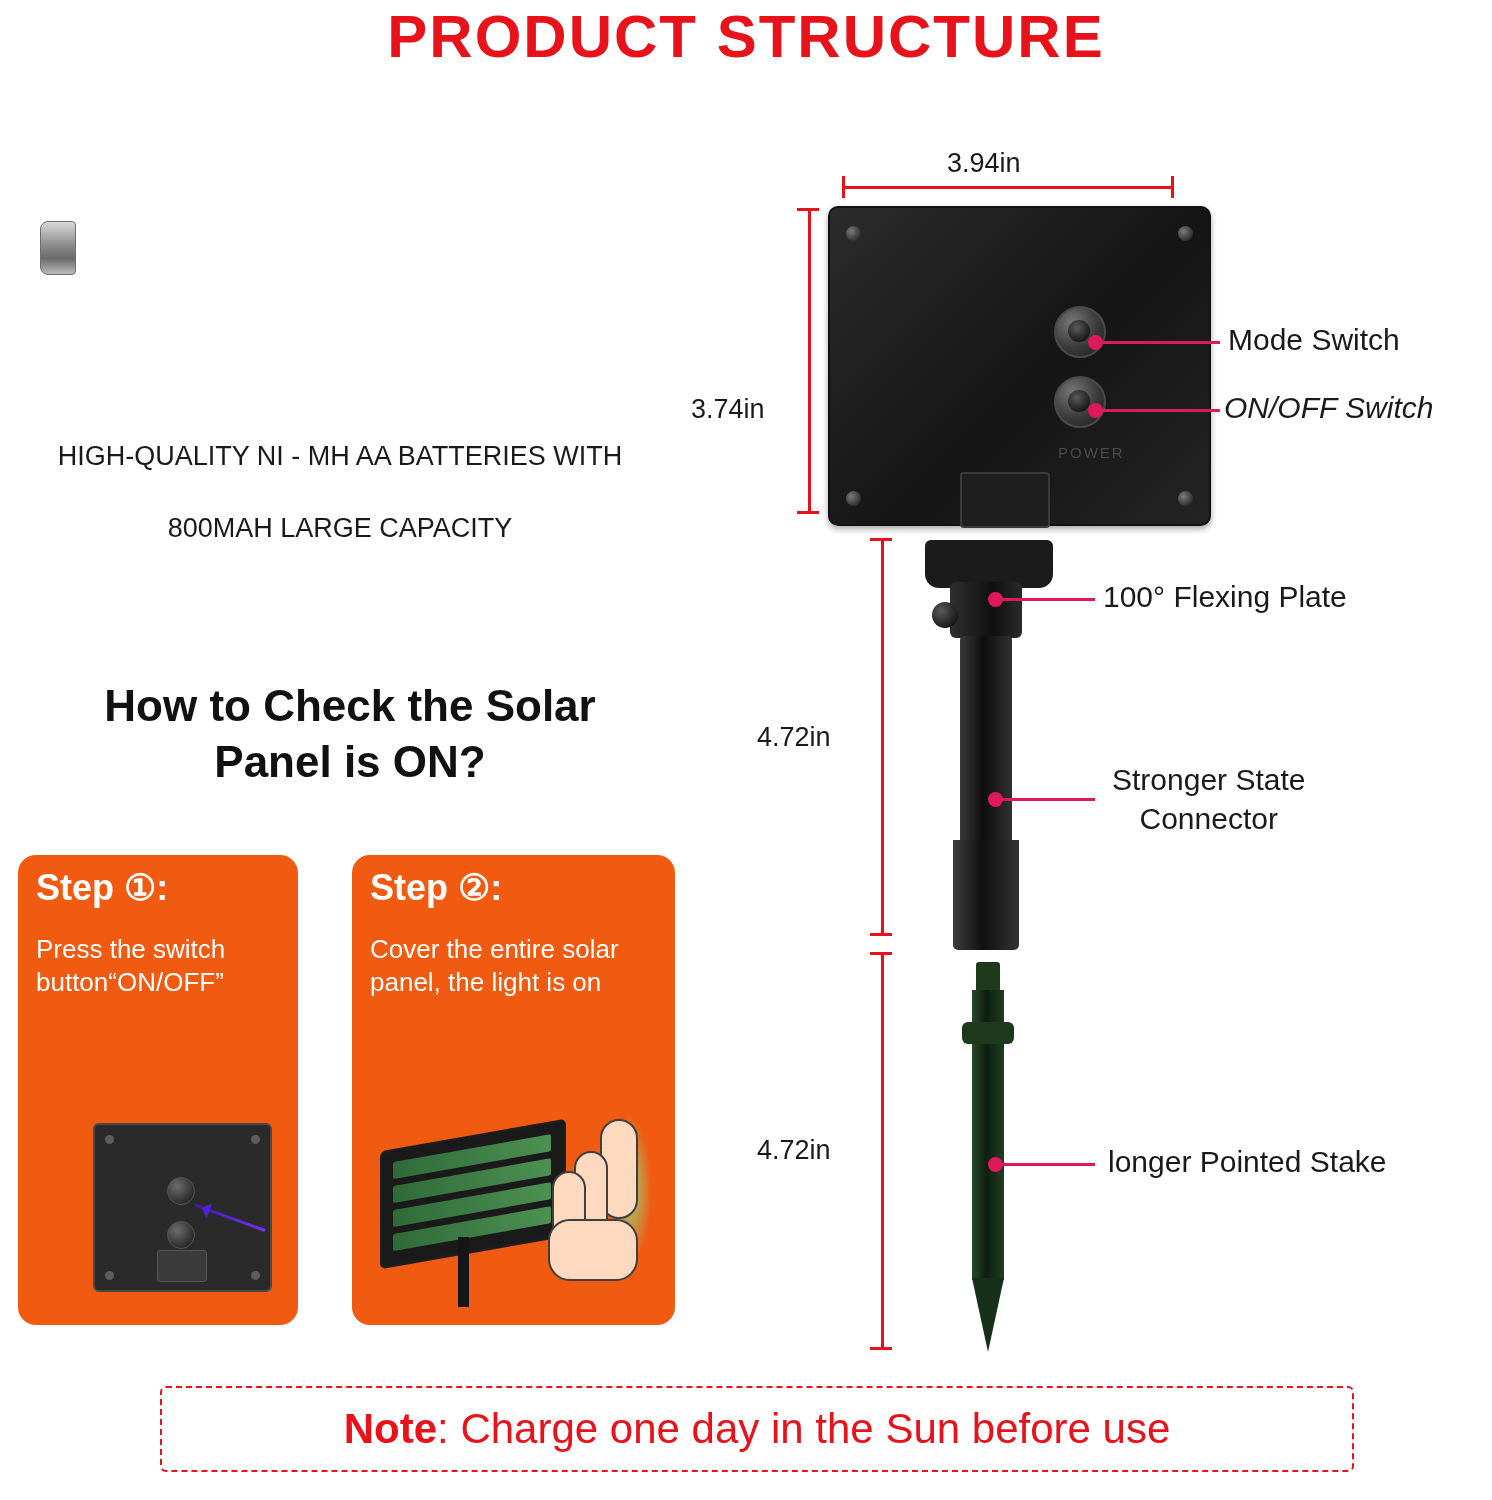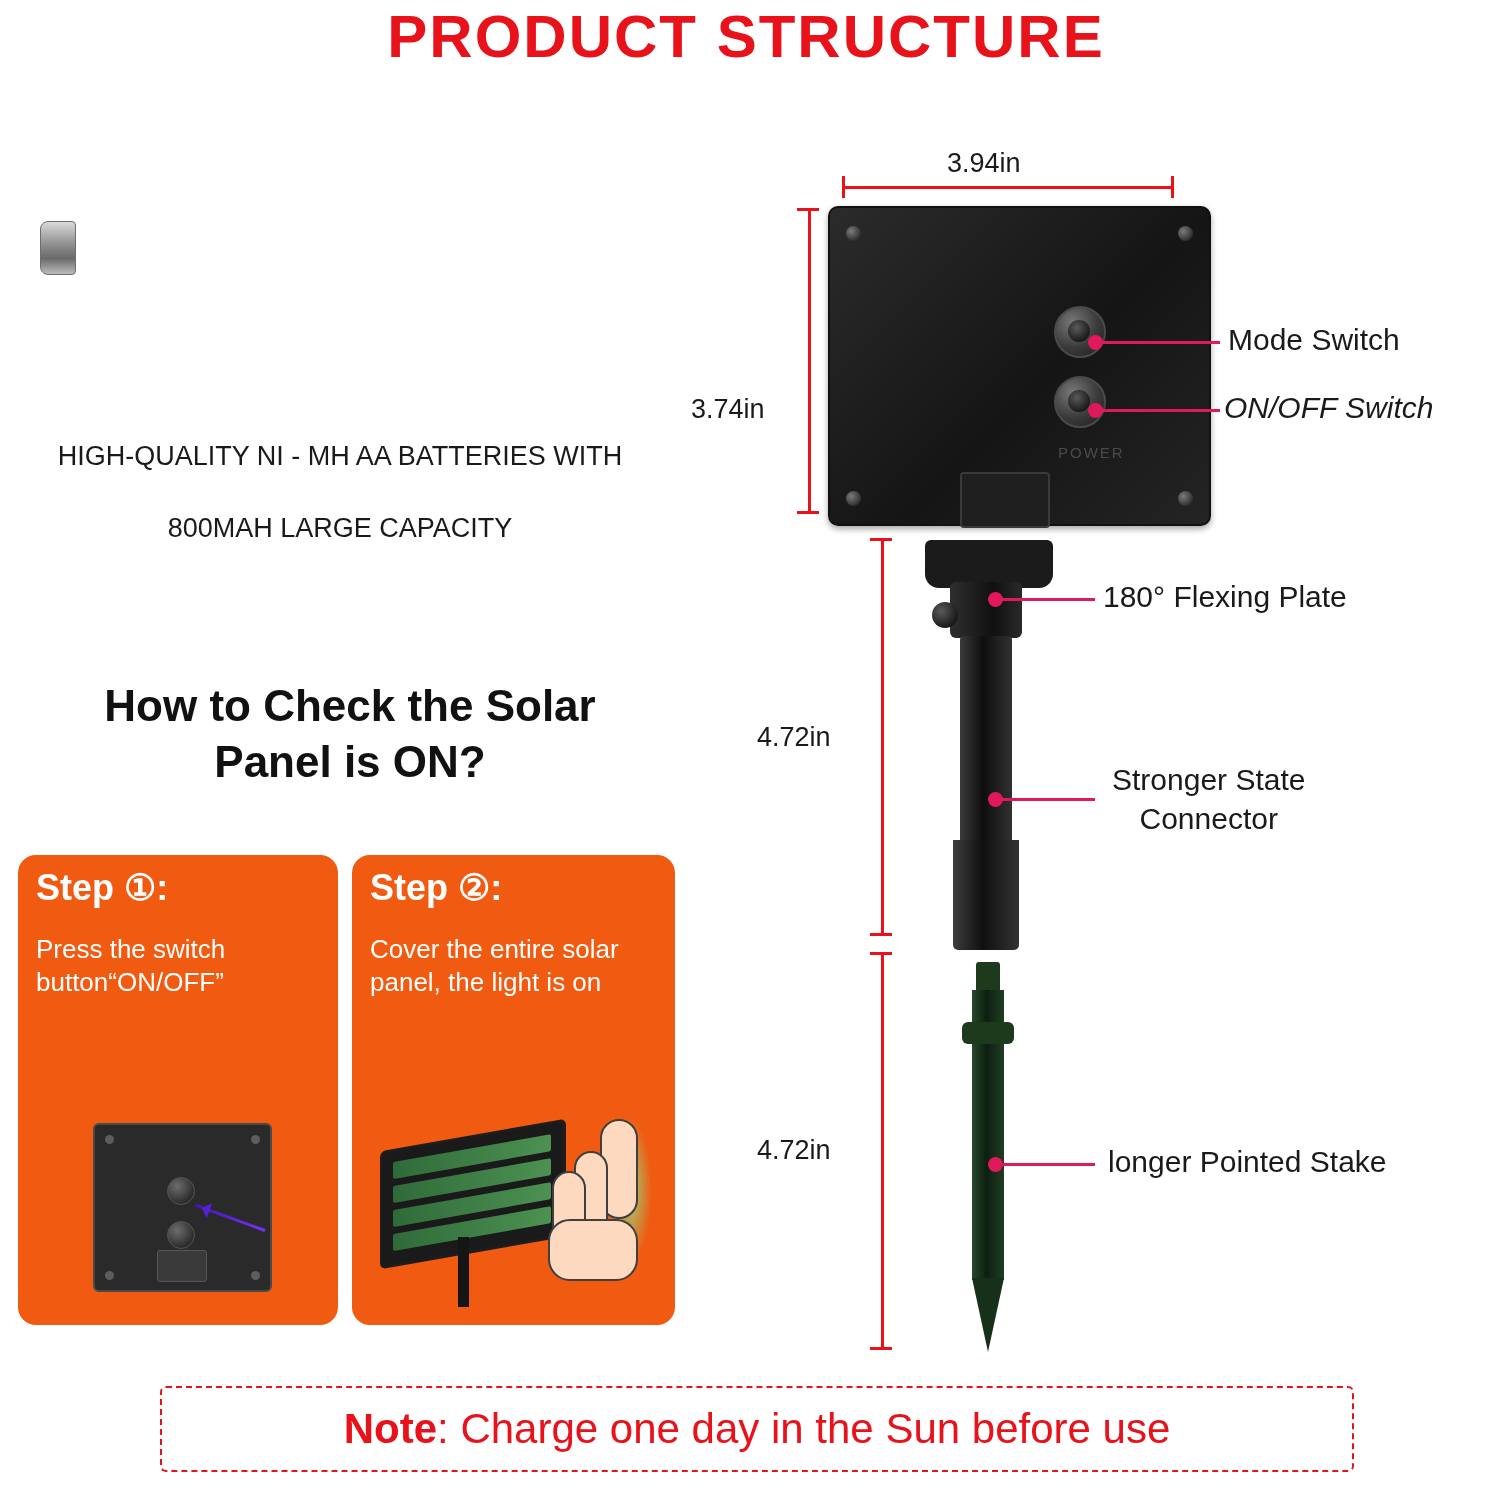--- a/index.html
+++ b/index.html
@@ -128,21 +128,21 @@
   }
 
   
   .step-card {
     position: absolute;
     background: #f05a11;
     border-radius: 18px;
     color: #ffffff;
     overflow: hidden;
   }
-  #step1 { left: 18px;  top: 855px; width: 320px; height: 470px; }
+  #step1 { left: 18px;  top: 855px; width: 280px; height: 470px; }
   #step2 { left: 352px; top: 855px; width: 323px; height: 470px; }
   .step-title {
     position: absolute;
     left: 18px;
     top: 12px;
     font-size: 36px;
     font-weight: bold;
     white-space: nowrap;
     font-family: "Liberation Sans", sans-serif;
   }
@@ -574,21 +574,21 @@
 <div class="callout-dot" style="left:1088px; top:335px;"></div>
 <div class="callout-line" style="left:1095px; top:341px; width:125px;"></div>
 <div class="callout-label" style="left:1228px; top:320px;">Mode Switch</div>
 
 <div class="callout-dot" style="left:1088px; top:403px;"></div>
 <div class="callout-line" style="left:1095px; top:409px; width:125px;"></div>
 <div class="callout-label" style="left:1224px; top:388px;font-style:italic;">ON/OFF Switch</div>
 
 <div class="callout-dot" style="left:988px; top:592px;"></div>
 <div class="callout-line" style="left:995px; top:598px; width:100px;"></div>
-<div class="callout-label" style="left:1103px; top:577px;">180°  Flexing Plate</div>
+<div class="callout-label" style="left:1103px; top:577px;">100°  Flexing Plate</div>
 
 <div class="callout-dot" style="left:988px; top:792px;"></div>
 <div class="callout-line" style="left:995px; top:798px; width:100px;"></div>
 <div class="callout-label" style="left:1112px; top:760px; text-align:center;">
   <div>Stronger State</div>
   <div>Connector</div>
 </div>
 
 <div class="callout-dot" style="left:988px; top:1157px;"></div>
 <div class="callout-line" style="left:995px; top:1163px; width:100px;"></div>

